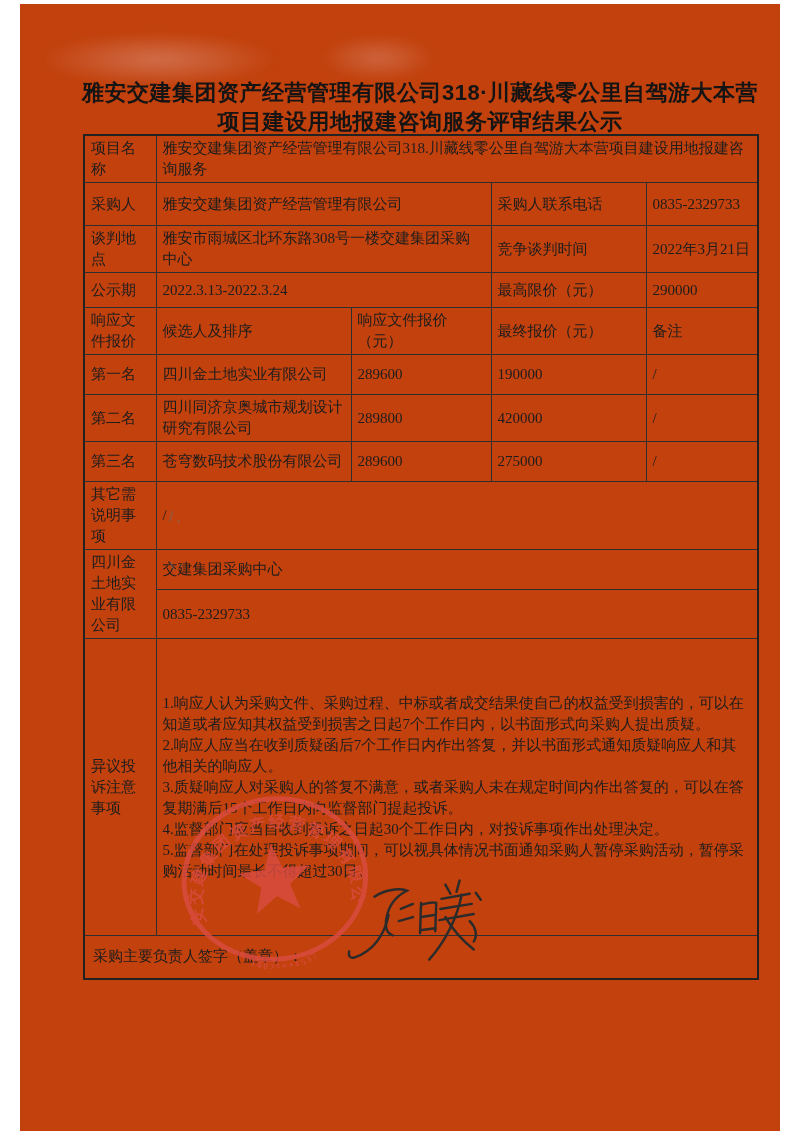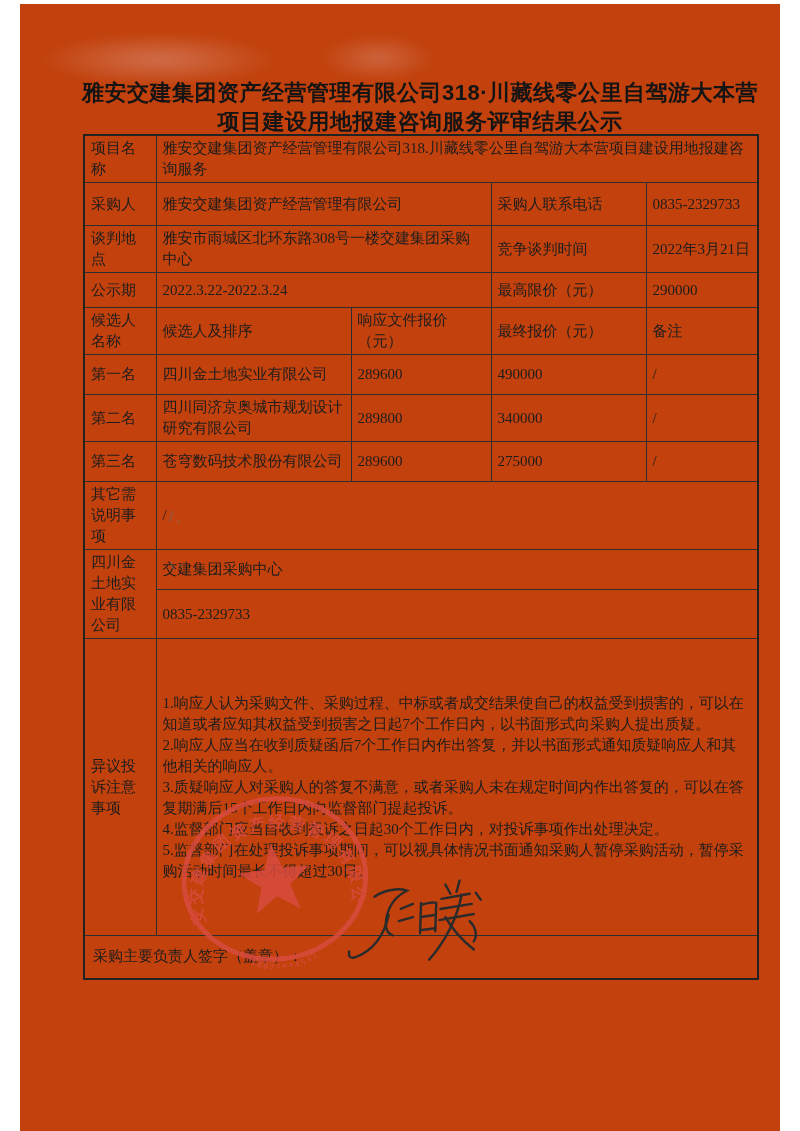--- a/index.html
+++ b/index.html
@@ -78,46 +78,46 @@
 
     <tr class="h45">
       <td class="lab">谈判地点</td>
       <td colspan="2">雅安市雨城区北环东路308号一楼交建集团采购中心</td>
       <td class="cen">竞争谈判时间</td>
       <td class="cen">2022年3月21日</td>
     </tr>
 
     <tr class="h35">
       <td class="lab">公示期</td>
-      <td colspan="2">2022.3.22-2022.3.24</td>
+      <td colspan="2">2022.3.13-2022.3.24</td>
       <td class="cen">最高限价（元）</td>
       <td class="cen">290000</td>
     </tr>
 
     <tr class="h40">
-      <td class="lab">候选人名称</td>
+      <td class="lab">响应文件报价</td>
       <td class="cen">候选人及排序</td>
       <td class="cen">响应文件报价（元）</td>
       <td class="cen">最终报价（元）</td>
       <td class="cen">备注</td>
     </tr>
 
     <tr class="h40">
       <td class="lab">第一名</td>
       <td>四川金土地实业有限公司</td>
       <td class="cen">289600</td>
-      <td class="cen">490000</td>
+      <td class="cen">190000</td>
       <td class="cen">/</td>
     </tr>
 
     <tr class="h40">
       <td class="lab">第二名</td>
       <td>四川同济京奥城市规划设计研究有限公司</td>
       <td class="cen">289800</td>
-      <td class="cen">340000</td>
+      <td class="cen">420000</td>
       <td class="cen">/</td>
     </tr>
 
     <tr class="h40">
       <td class="lab">第三名</td>
       <td>苍穹数码技术股份有限公司</td>
       <td class="cen">289600</td>
       <td class="cen">275000</td>
       <td class="cen">/</td>
     </tr>

